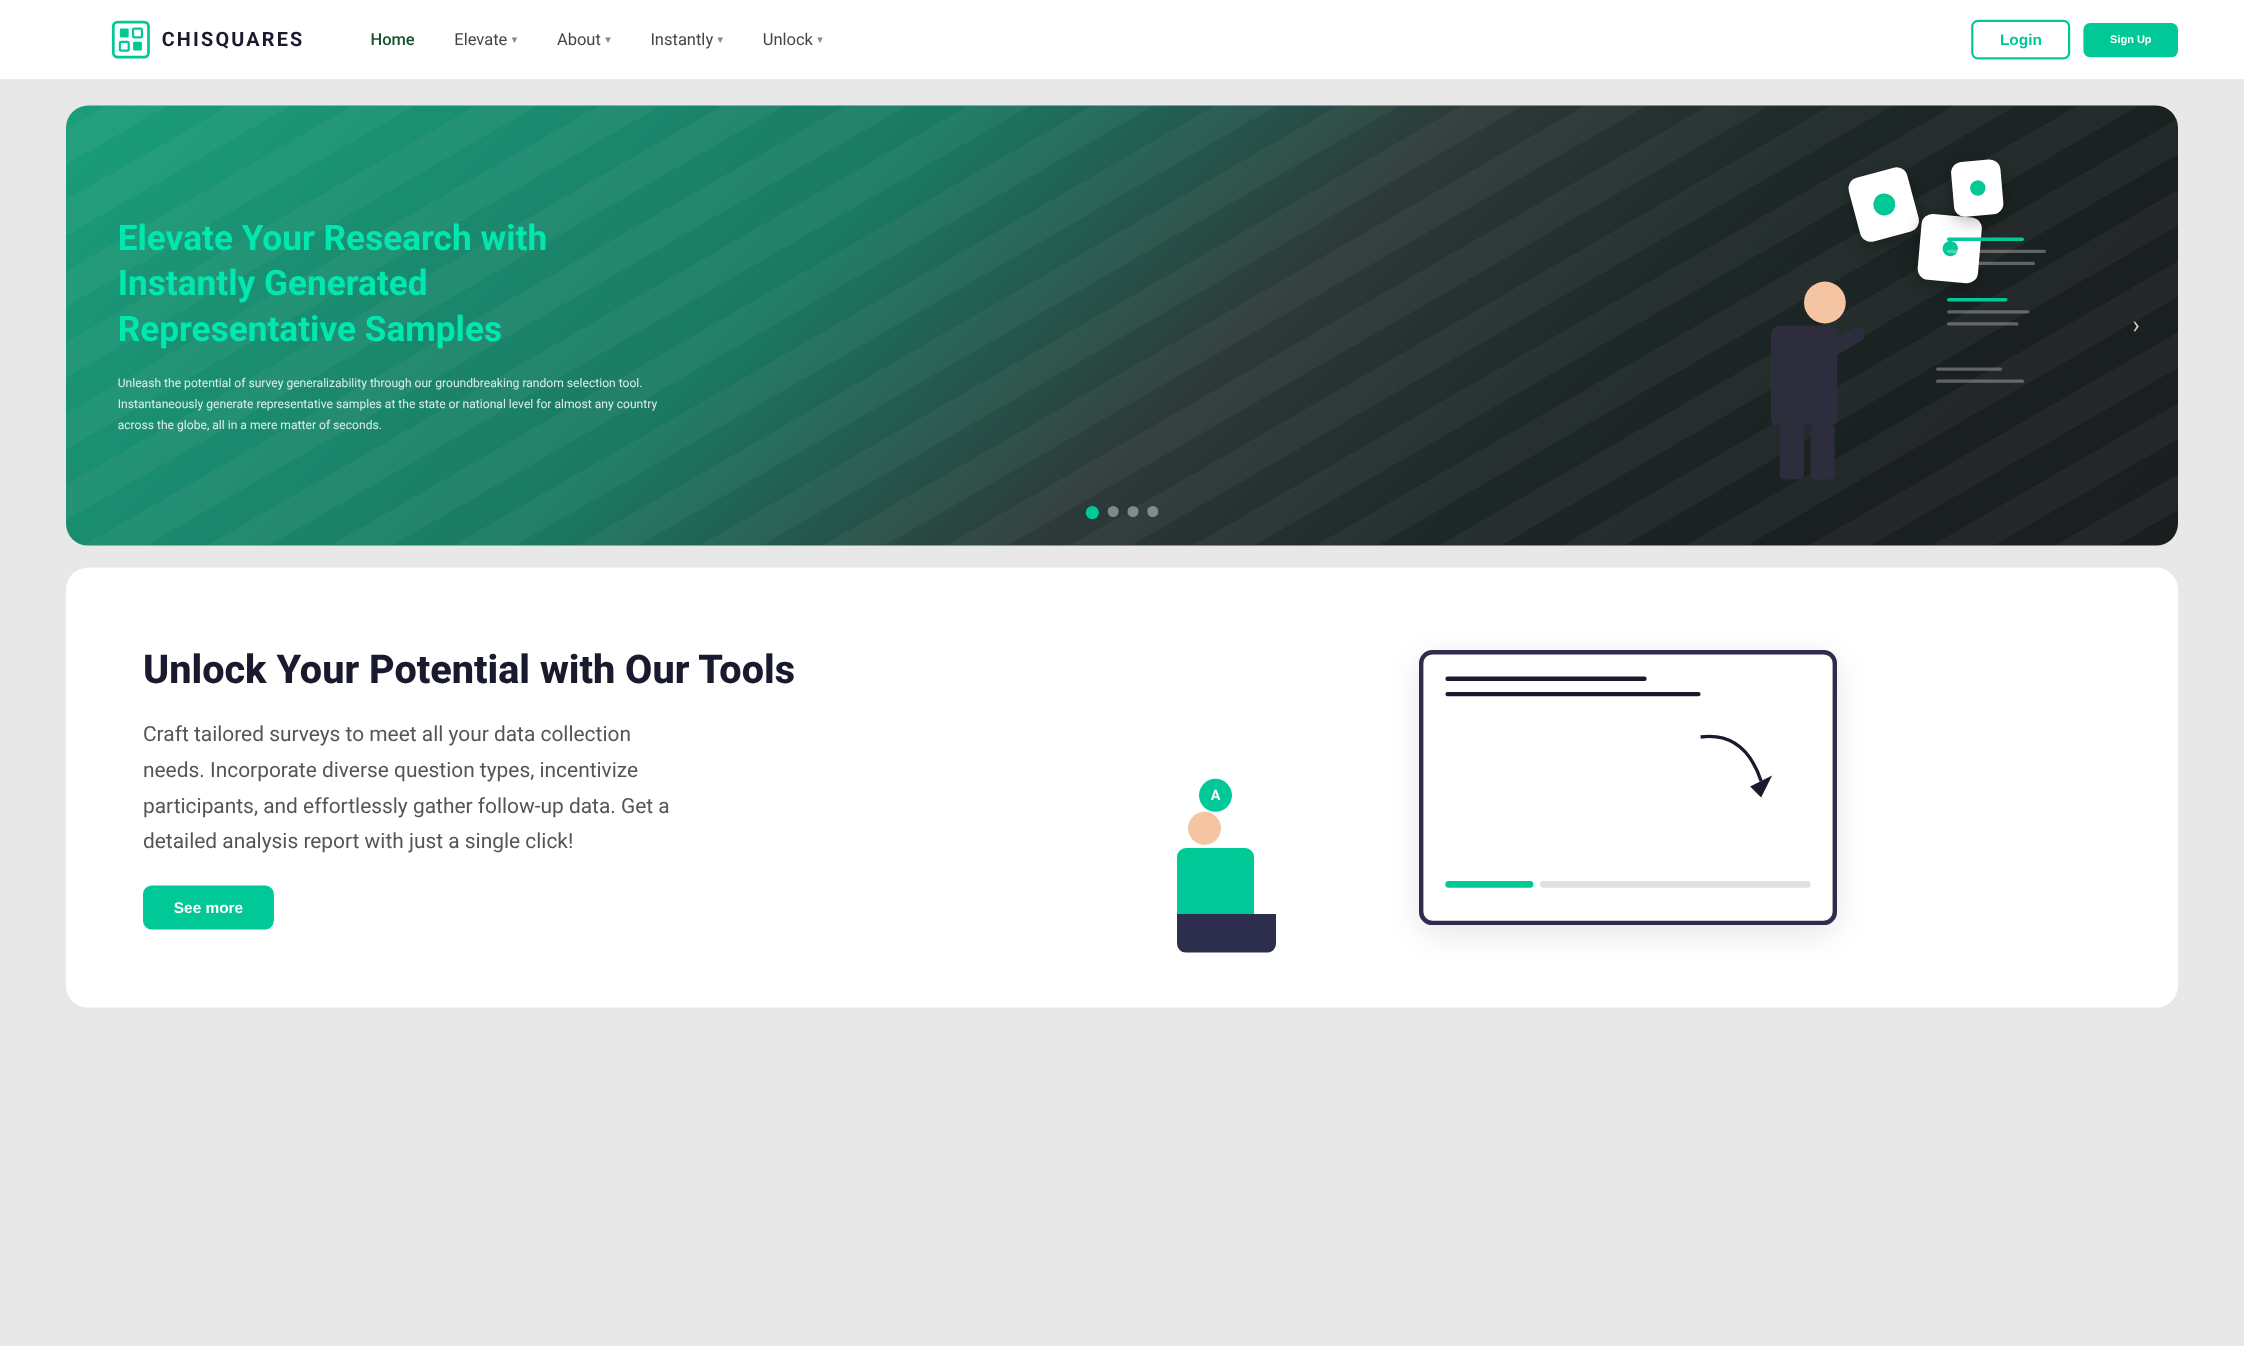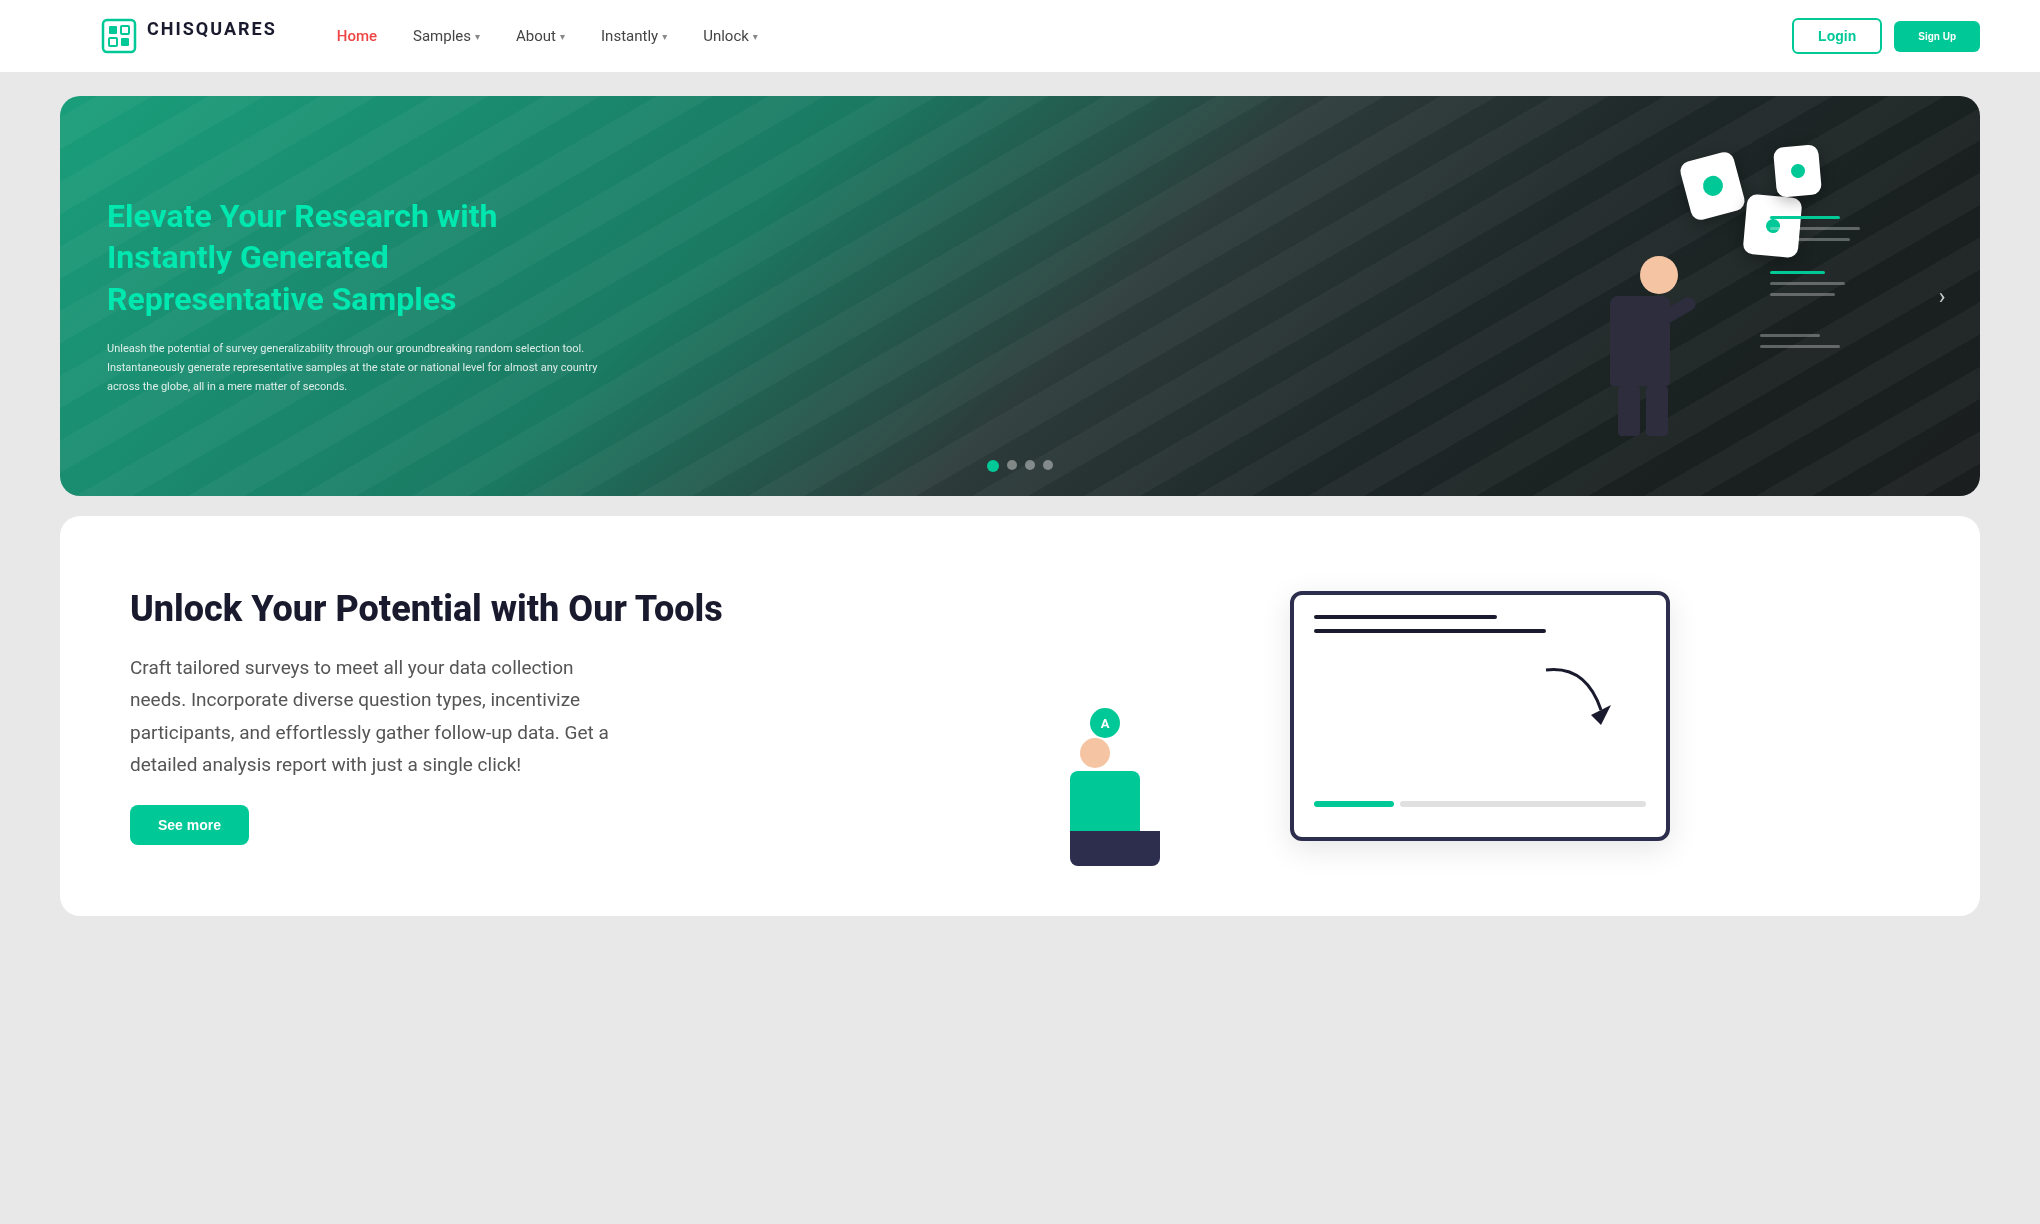--- a/index.html
+++ b/index.html
@@ -14,21 +14,21 @@
       background: #fff;
       display: flex;
       align-items: center;
       padding: 0 60px;
       height: 72px;
       position: relative;
       z-index: 10;
     }
     .logo-area {
       display: flex;
-      align-items: flex-start;
+      align-items: center;
       gap: 10px;
       margin-right: 60px;
       padding-left: 41px;
     }
     .logo-icon {
       width: 36px;
       height: 36px;
     }
     .logo-text {
       font-size: 18px;
@@ -45,21 +45,21 @@
     .nav-item {
       display: flex;
       align-items: center;
       gap: 4px;
       font-size: 15px;
       color: #444;
       cursor: pointer;
       text-decoration: none;
     }
     .nav-item.active {
-      color: #ef4444;
+      color: #14532d;
       font-weight: 500;
     }
     .nav-chevron {
       font-size: 10px;
       color: #888;
     }
     .nav-actions {
       display: flex;
       align-items: center;
       gap: 12px;
@@ -439,21 +439,21 @@
       <rect x="20" y="20" width="8" height="8" rx="1" fill="#00c896"></rect>
     </svg>
     <span class="logo-text">CHISQUARES</span>
   </div>
 
   <div class="nav-links">
     <a class="nav-item active">
       <span>Home</span>
     </a>
     <a class="nav-item">
-      <span>Samples</span>
+      <span>Elevate</span>
       <span class="nav-chevron">▾</span>
     </a>
     <a class="nav-item">
       <span>About</span>
       <span class="nav-chevron">▾</span>
     </a>
     <a class="nav-item">
       <span>Instantly</span>
       <span class="nav-chevron">▾</span>
     </a>

